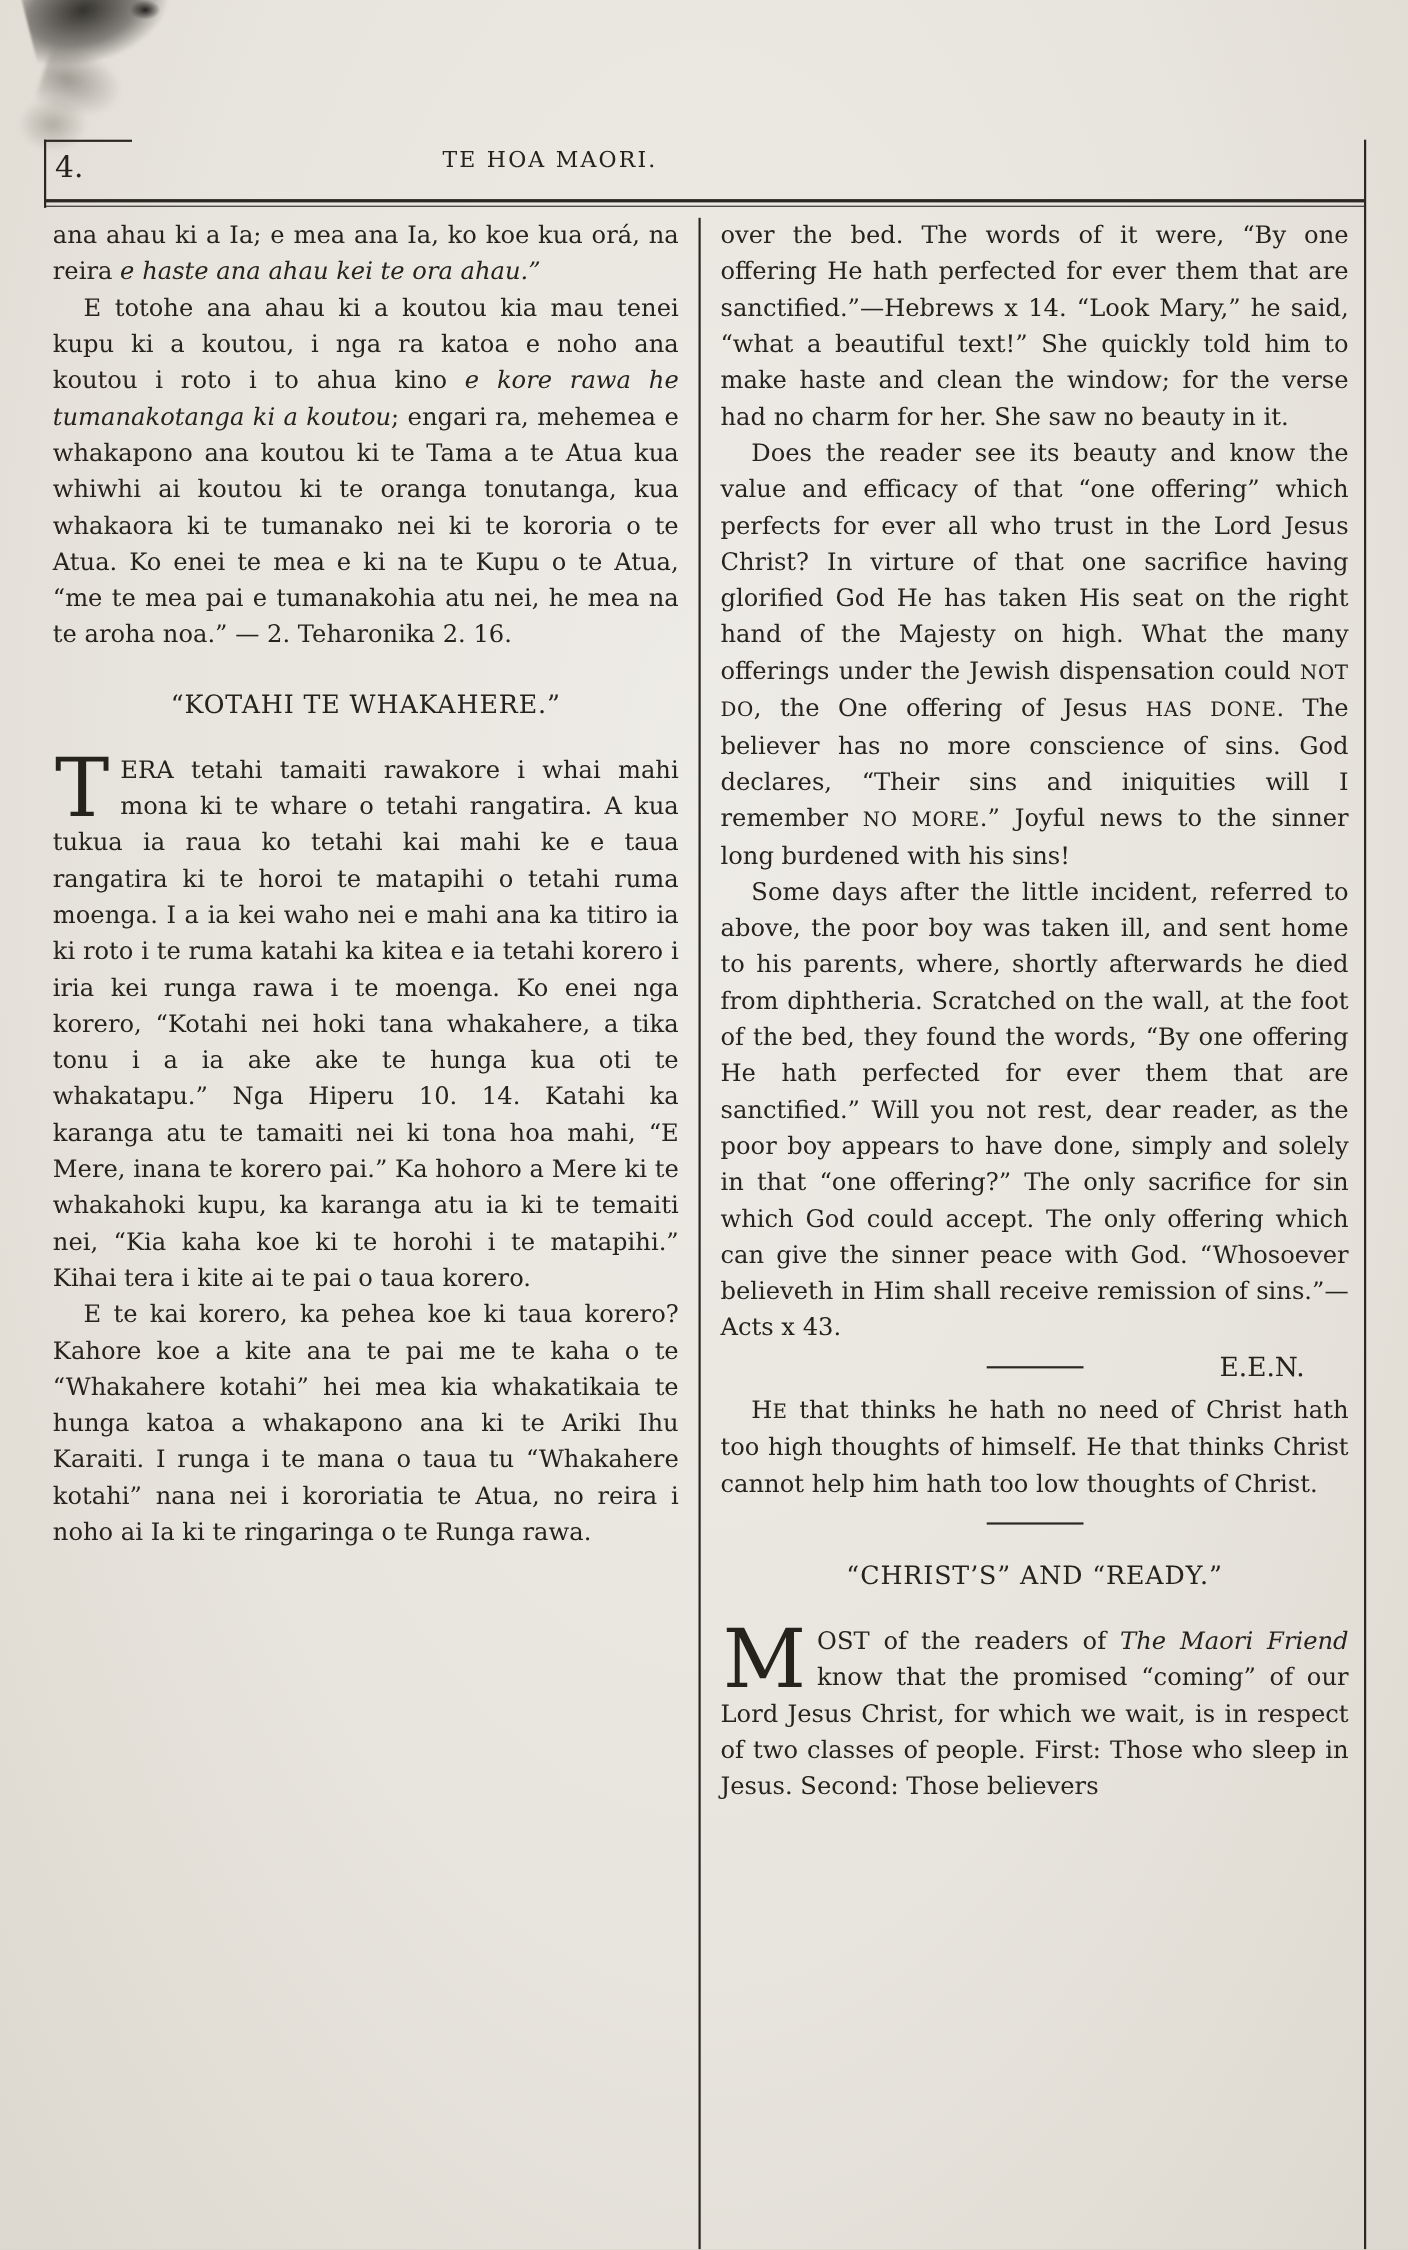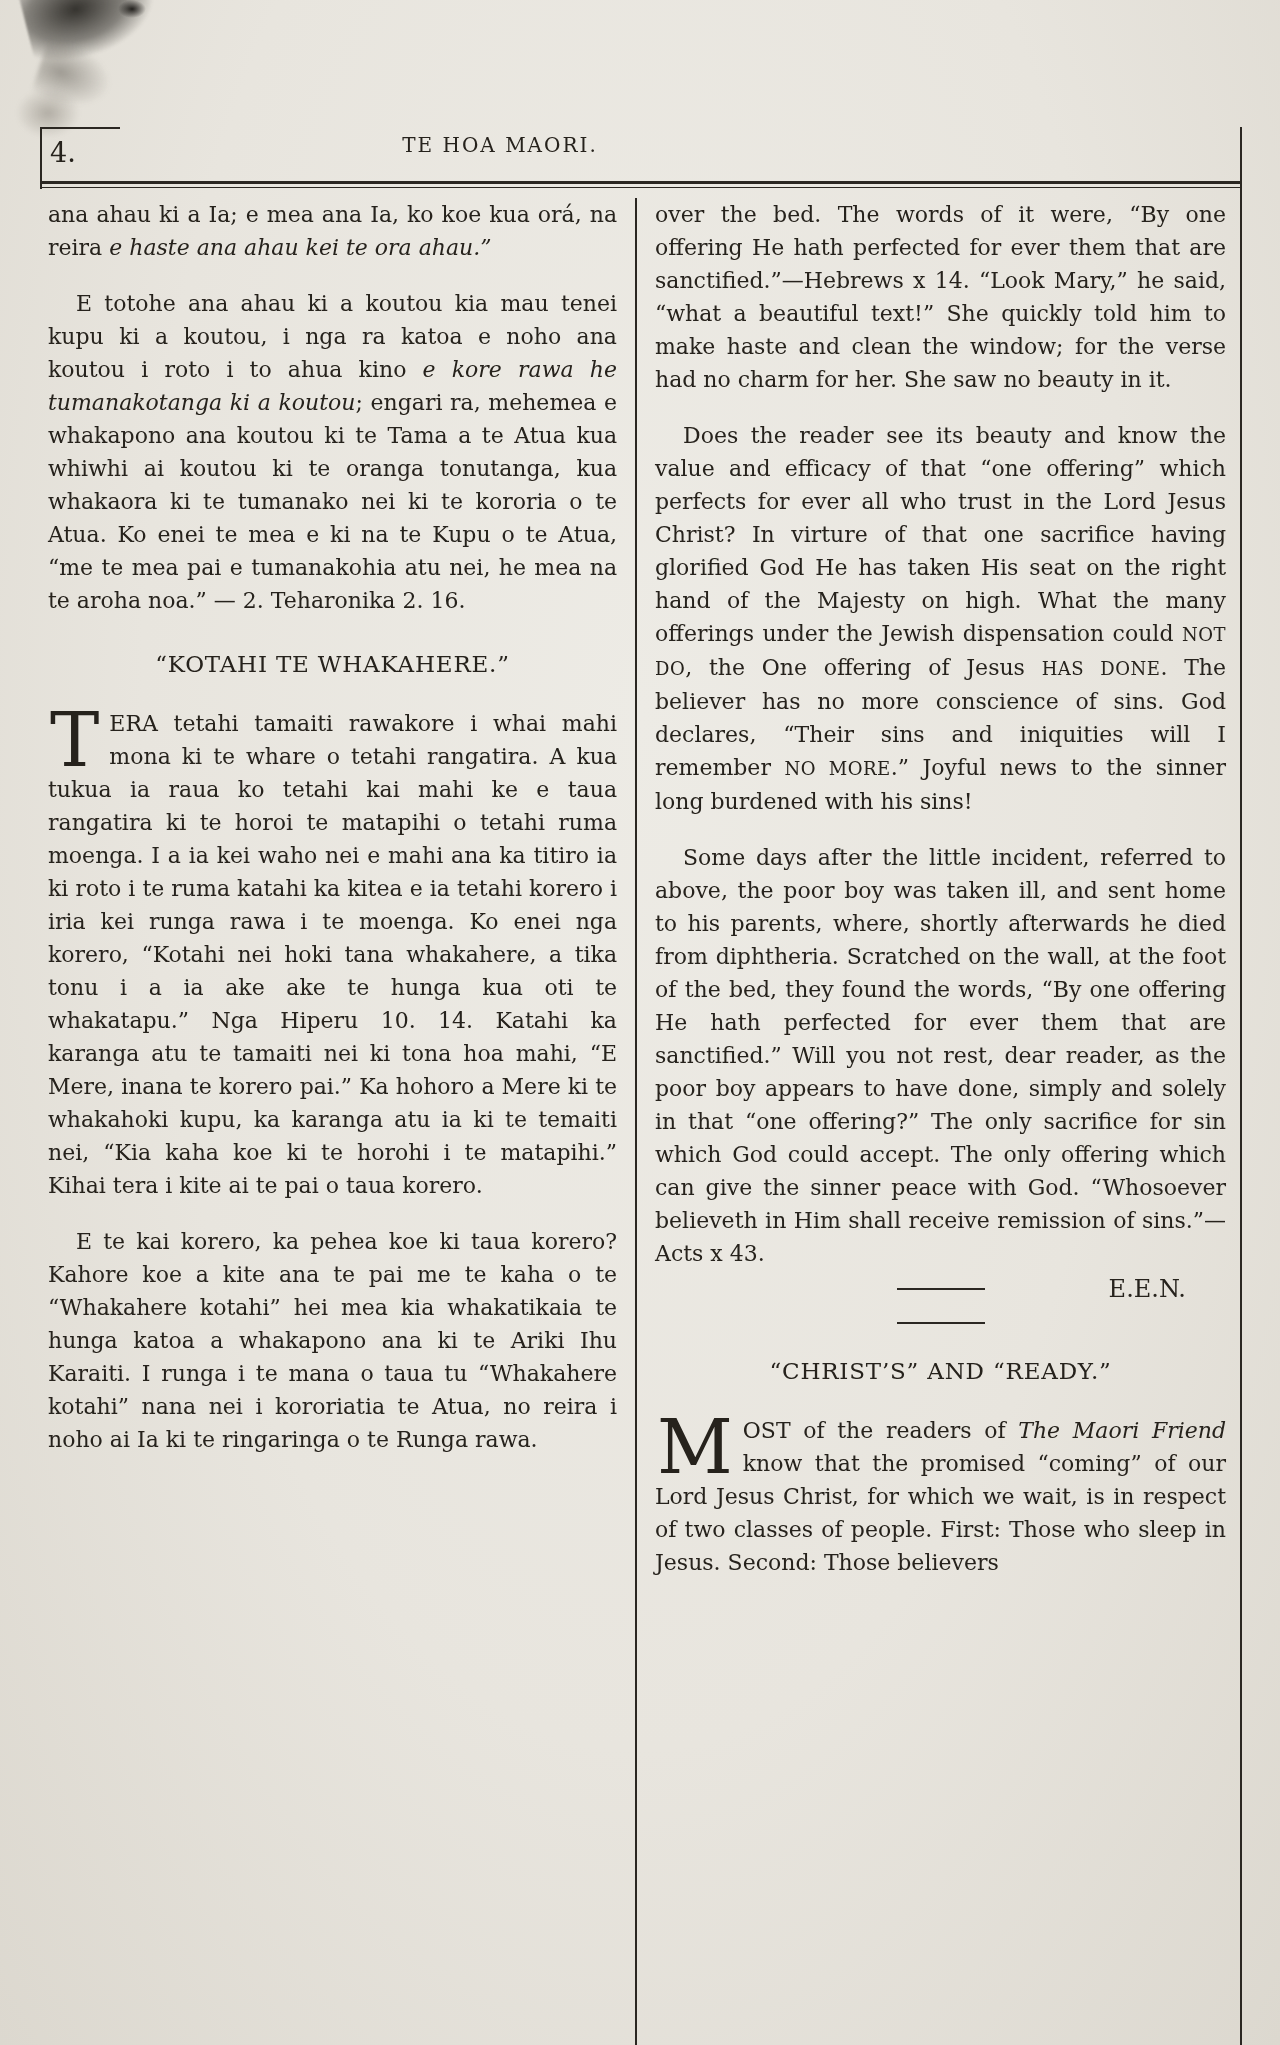--- a/index.html
+++ b/index.html
@@ -39,21 +39,21 @@
   .masthead    { position:absolute; top:133px; left:60px; width:880px; text-align:center;
                  font-size:20px; letter-spacing:2px; }
 
   
   .columns   { position:absolute; top:198px; left:48px; right:54px; bottom:0; display:flex; }
   .col       { width:50%; }
   .col-left  { padding-right:18px; border-right:2px solid #2b2722; }
   .col-right { padding-left:18px; }
 
   .para    { margin:0; font-size:22px; line-height:33px; text-align:justify; }
-  .indent  { text-indent:28px;margin-top:23px; }
+  .indent  { text-indent:28px; }
   .it      { font-style:italic; }
   .sc      { font-size:0.82em; letter-spacing:0.5px; }
 
   .col-heading { margin:34px 0 30px; text-align:center; font-weight:normal;
                  font-size:23px; letter-spacing:0.8px; }
 
   .dropcap { float:left; font-size:74px; line-height:58px; padding:4px 10px 0 2px; }
 
   .short-rule { width:88px; height:0; border-top:2px solid #2b2722; margin:18px auto 10px; }
   .signature  { margin:-26px 40px 8px 0; text-align:right; font-size:24px; line-height:30px; }
@@ -83,19 +83,20 @@
         <h2 class="col-heading">“KOTAHI TE WHAKAHERE.”</h2>
         <p class="para"><span class="dropcap">T</span><span>ERA tetahi tamaiti rawakore i whai mahi mona ki te whare o tetahi rangatira. A kua tukua ia raua ko tetahi kai mahi ke e taua rangatira ki te horoi te matapihi o tetahi ruma moenga. I a ia kei waho nei e mahi ana ka titiro ia ki roto i te ruma katahi ka kitea e ia tetahi korero i iria kei runga rawa i te moenga. Ko enei nga korero, “Kotahi nei hoki tana whakahere, a tika tonu i a ia ake ake te hunga kua oti te whakatapu.” Nga Hiperu 10. 14. Katahi ka karanga atu te tamaiti nei ki tona hoa mahi, “E Mere, inana te korero pai.” Ka hohoro a Mere ki te whakahoki kupu, ka karanga atu ia ki te temaiti nei, “Kia kaha koe ki te horohi i te matapihi.” Kihai tera i kite ai te pai o taua korero.</span></p>
         <p class="para indent"><span>E te kai korero, ka pehea koe ki taua korero? Kahore koe a kite ana te pai me te kaha o te “Whakahere kotahi” hei mea kia whakatikaia te hunga katoa a whakapono ana ki te Ariki Ihu Karaiti. I runga i te mana o taua tu “Whakahere kotahi” nana nei i kororiatia te Atua, no reira i noho ai Ia ki te ringaringa o te Runga rawa.</span></p>
       </div>
     <div class="col col-right">
         <p class="para"><span>over the bed. The words of it were, “By one offering He hath perfected for ever them that are sanctified.”—Hebrews x 14. “Look Mary,” he said, “what a beautiful text!” She quickly told him to make haste and clean the window; for the verse had no charm for her. She saw no beauty in it.</span></p>
         <p class="para indent"><span>Does the reader see its beauty and know the value and efficacy of that “one offering” which perfects for ever all who trust in the Lord Jesus Christ? In virture of that one sacrifice having glorified God He has taken His seat on the right hand of the Majesty on high. What the many offerings under the Jewish dispensation could </span><span class="sc">NOT DO</span><span>, the One offering of Jesus </span><span class="sc">HAS DONE</span><span>. The believer has no more conscience of sins. God declares, “Their sins and iniquities will I remember </span><span class="sc">NO MORE</span><span>.” Joyful news to the sinner long burdened with his sins!</span></p>
         <p class="para indent"><span>Some days after the little incident, referred to above, the poor boy was taken ill, and sent home to his parents, where, shortly afterwards he died from diphtheria. Scratched on the wall, at the foot of the bed, they found the words, “By one offering He hath perfected for ever them that are sanctified.” Will you not rest, dear reader, as the poor boy appears to have done, simply and solely in that “one offering?” The only sacrifice for sin which God could accept. The only offering which can give the sinner peace with God. “Whosoever believeth in Him shall receive remission of sins.”— Acts x 43.</span></p>
         <div class="short-rule"></div>
         <p class="signature">E.E.N.</p>
+        <p class="para indent"><span>H</span><span class="sc">E</span><span> that thinks he hath no need of Christ hath too high thoughts of himself. He that thinks Christ cannot help him hath too low thoughts of Christ.</span></p>
         <div class="short-rule"></div>
         <h2 class="col-heading">“CHRIST’S” AND “READY.”</h2>
         <p class="para"><span class="dropcap">M</span><span>OST of the readers of </span><span class="it">The Maori Friend</span><span> know that the promised “coming” of our Lord Jesus Christ, for which we wait, is in respect of two classes of people. First: Those who sleep in Jesus. Second: Those believers</span></p>
       </div>
   </div>
 
 </div>
 
 </body></html>

